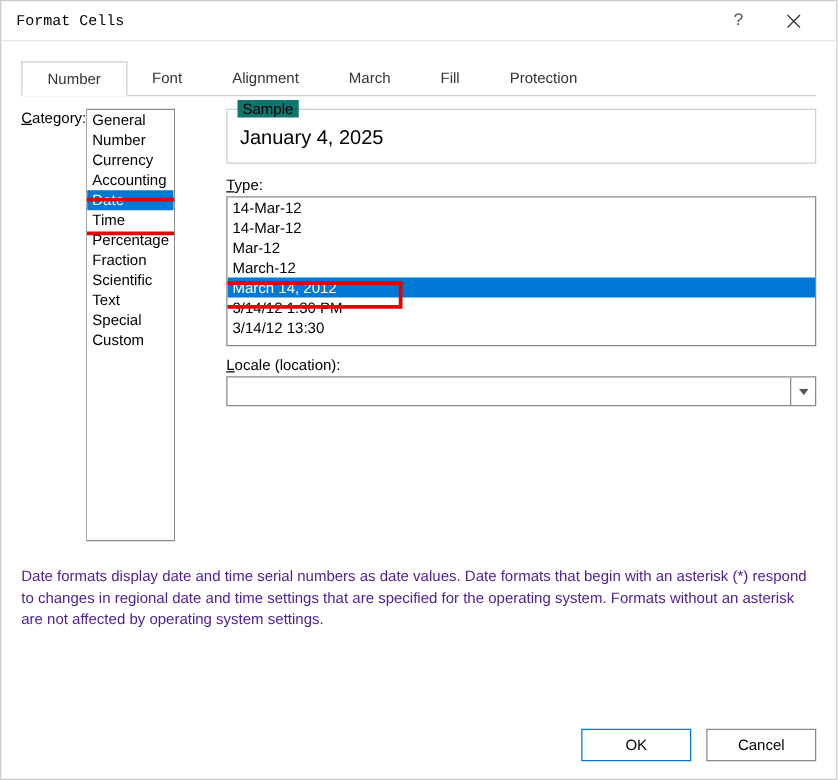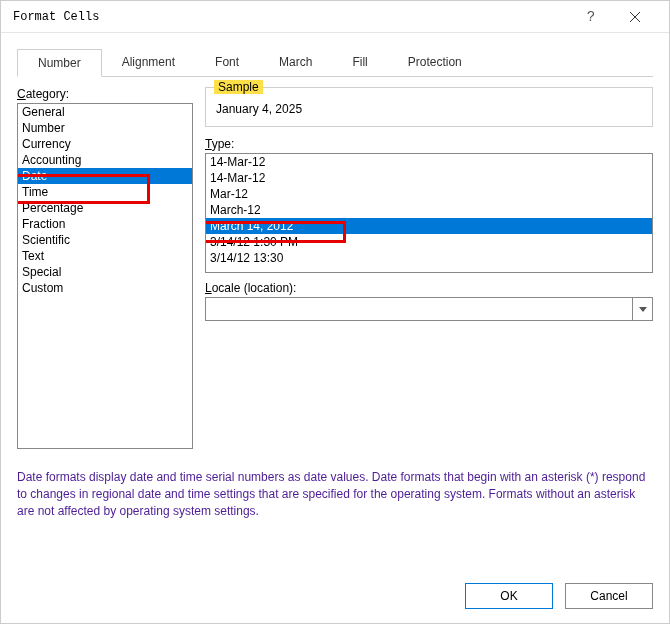--- a/index.html
+++ b/index.html
@@ -6,32 +6,32 @@
   body { font-family: "Segoe UI", Tahoma, sans-serif; font-size: 12px; background: #fff; color: #000; }
   .dialog { width: 670px; height: 624px; border: 1px solid #ccc; position: relative; display: flex; flex-direction: column; }
   .titlebar { height: 32px; display: flex; align-items: center; padding: 0 12px; border-bottom: 1px solid #e5e5e5; font-family: Liberation Mono, monospace;}
   .titlebar .title { flex: 1; font-size: 12px; }
   .titlebar .tb-btn { width: 44px; height: 32px; display: flex; align-items: center; justify-content: center; color: #555; cursor: pointer; font-size: 14px;}
   .tabstrip { display: flex; border-bottom: 1px solid #cfcfcf; margin: 16px 16px 0 16px; }
   .tab { padding: 6px 20px; font-size: 12px; cursor: pointer; position: relative; color: #333; }
   .tab.active { border: 1px solid #cfcfcf; border-bottom: 1px solid #fff; margin-bottom: -1px; background: #fff; }
   .body { flex: 1; padding: 10px 16px 0 16px; display: flex; flex-direction: column; }
   .columns { display: flex; gap: 12px; }
-  .col-left { width: 176px; display: flex; flex-direction: column; }
+  .col-left { width: 152px; display: flex; flex-direction: row; }
   .col-right { flex: 1; display: flex; flex-direction: column; }
   .label { font-size: 12px; margin-bottom: 2px; text-decoration: underline; text-decoration-color: transparent;}
   .label .ul { text-decoration: underline; }
   .catlist { border: 1px solid #888; height: 346px; overflow-y: scroll; background: #fff; position: relative;}
   .catitem { padding: 1px 4px; font-size: 12px; cursor: pointer; white-space: nowrap;}
   .catitem.selected { background: #0078d7; color: #fff; }
   .red-box { position: absolute; border: 3px solid #e60000; pointer-events: none; }
   .red-box.cat { left: -6px; top: 70px; width: 138px; height: 30px; }
   .samplebox { border: 1px solid #cfcfcf; padding: 8px 10px 10px 10px; margin-bottom: 10px; position: relative;}
-  .samplebox .legend { position: absolute; top: -8px; left: 8px; background: #fde047; padding: 0 4px; font-size: 12px;}
-  .sampleval { font-size: 12px; padding-top: 6px;}
+  .samplebox .legend { position: absolute; top: -8px; left: 8px; background: #0f766e; padding: 0 4px; font-size: 12px;}
+  .sampleval { font-size: 16px; padding-top: 6px;}
   .typelist { border: 1px solid #888; height: 120px; overflow-y: scroll; background: #fff; position: relative; margin-bottom: 8px;}
   .typeitem { padding: 1px 4px; font-size: 12px; cursor: pointer; white-space: nowrap;}
   .typeitem.selected { background: #0078d7; color: #fff; }
   .red-box.type { left: -4px; top: 67px; width: 144px; height: 22px; }
   .locale-row { display: flex; margin-bottom: 8px;}
   .localesel { border: 1px solid #888; height: 24px; display: flex; align-items: center; padding: 0 6px; flex: 1; position: relative; cursor: pointer; }
   .localesel .chev { position: absolute; right: 0; top: 0; width: 20px; height: 100%; border-left: 1px solid #888; display: flex; align-items: center; justify-content: center; font-size: 10px; color: #555;}
   .desc { font-size: 12px; color: #4c1d95; line-height: 1.4; margin-top: 20px; margin-bottom: 12px;}
   .footer { display: flex; justify-content: flex-end; gap: 12px; padding: 14px 16px 14px 16px; }
   .btn { width: 88px; height: 26px; border: 1px solid #888; background: #fff; font-size: 12px; cursor: pointer; display: flex; align-items: center; justify-content: center; }
@@ -49,22 +49,22 @@
     <div class="tb-btn">?</div>
     <div class="tb-btn">
       <svg width="12" height="12" viewBox="0 0 12 12">
           <path d="M1 1 L11 11 M11 1 L1 11" stroke="#333" stroke-width="1" fill="none"></path>
         </svg>
     </div>
   </div>
 
   <div class="tabstrip" id="tabstrip">
       <div class="tab active">Number</div>
+      <div class="tab">Font</div>
       <div class="tab">Alignment</div>
-      <div class="tab">Font</div>
       <div class="tab">March</div>
       <div class="tab">Fill</div>
       <div class="tab">Protection</div>
     </div>
 
   <div class="body">
     <div class="columns">
       <div class="col-left">
         <div class="label"><span class="ul">C</span><span>ategory:</span></div>
         <div class="catlist" id="catlist">

